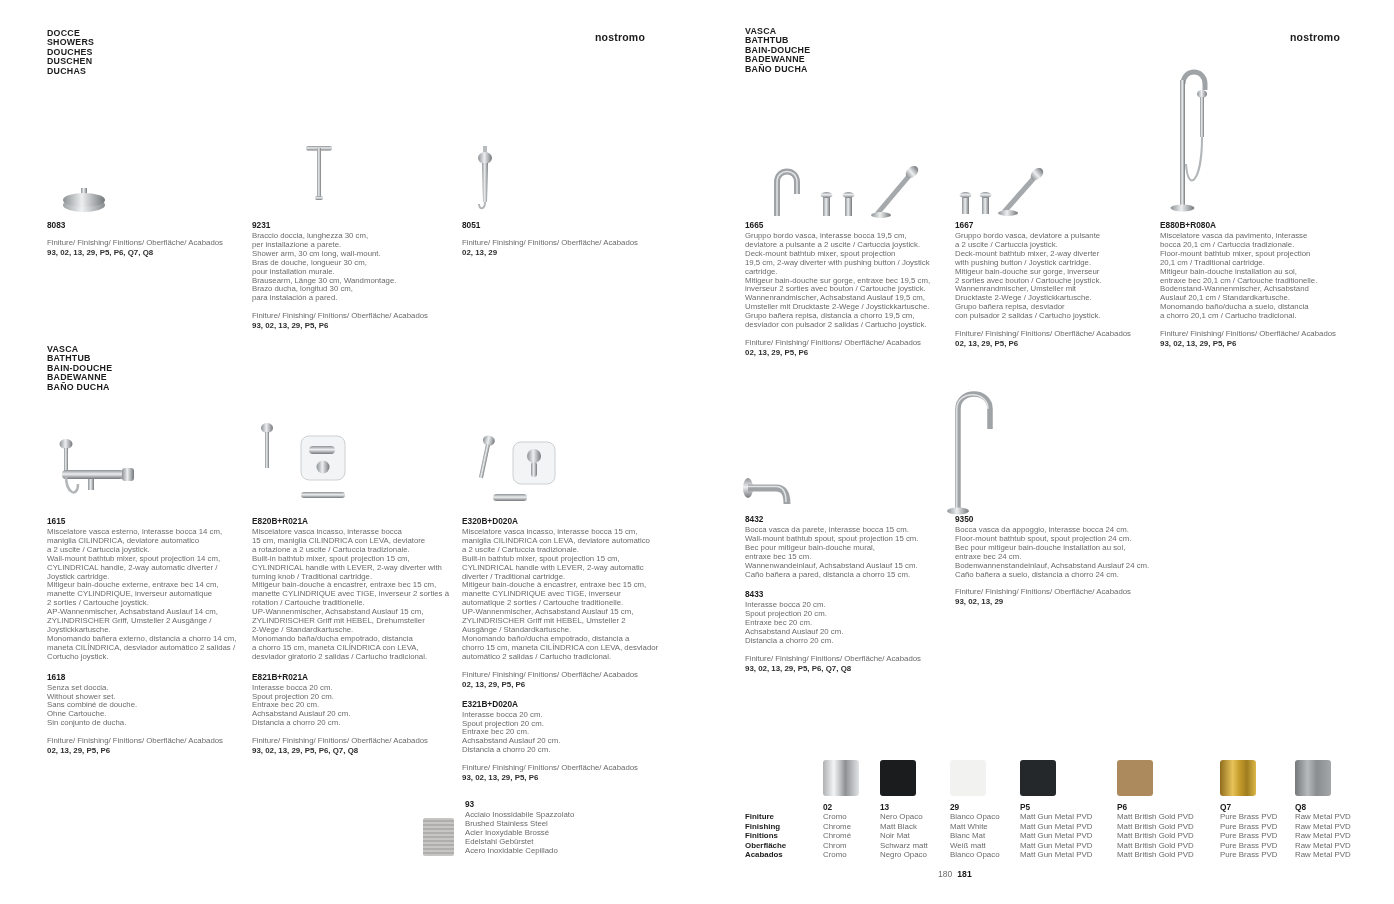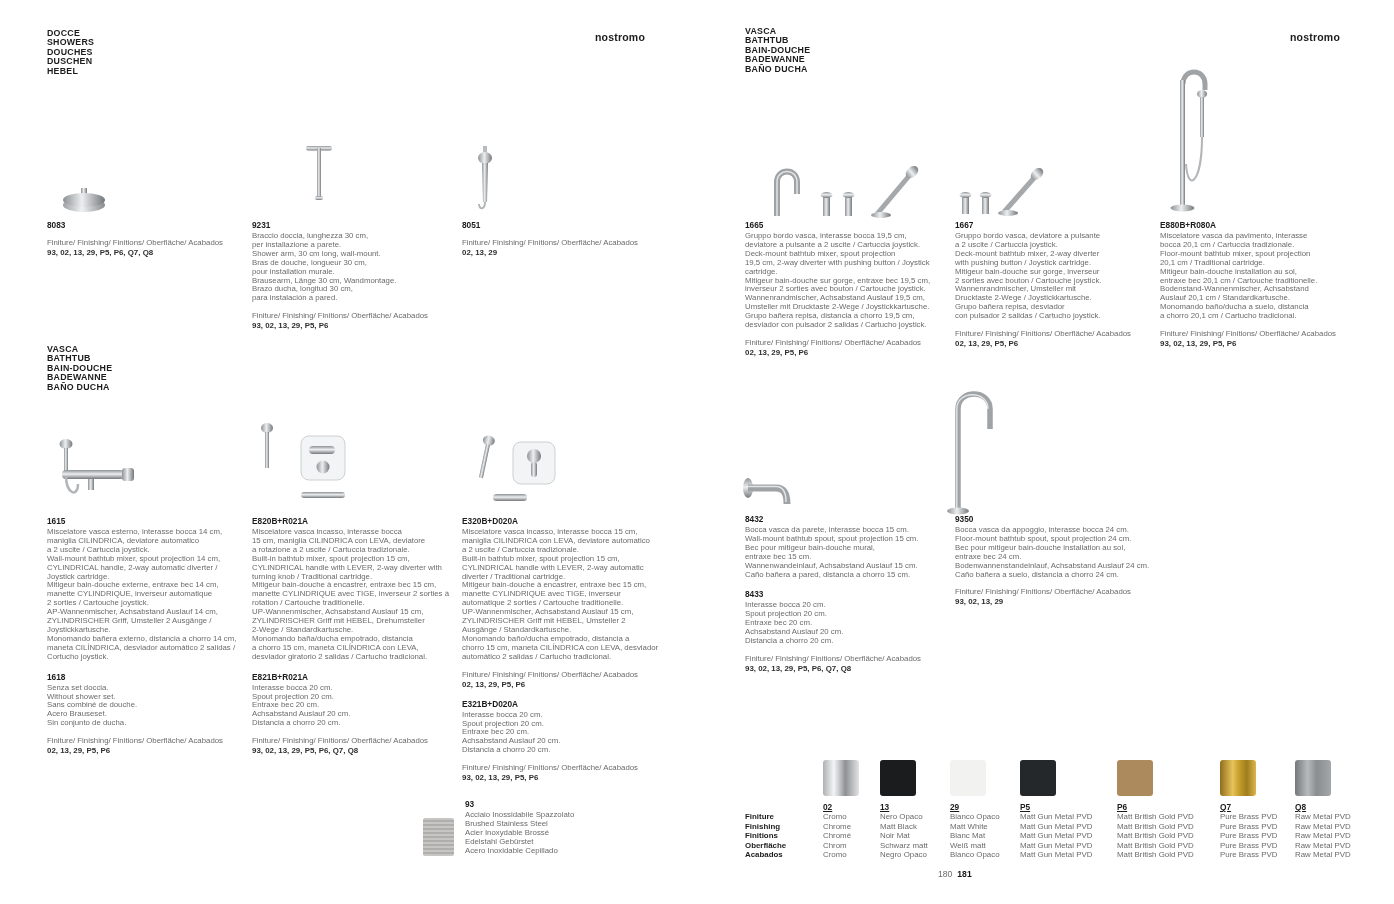--- a/index.html
+++ b/index.html
@@ -12,21 +12,21 @@
   
   .col{position:absolute;}
   .block + .block{margin-top:10px;}
   .pcode{font-weight:bold;color:#1c1c1c;font-size:8.3px;line-height:10px;margin-bottom:2px;white-space:nowrap;}
   .plines div{font-size:7.8px;line-height:8.9px;color:#6b6b6b;white-space:nowrap;}
   .finlab{margin-top:8px;font-size:7.8px;line-height:9px;color:#6b6b6b;white-space:nowrap;}
   .fincodes{font-size:7.9px;font-weight:bold;color:#2e2e2e;line-height:9px;margin-top:1px;white-space:nowrap;}
   
   .fcol{position:absolute;width:96px;}
   .fswatch{width:36px;height:36px;border-radius:3px;}
-  .fcode{font-weight:bold;font-size:8.3px;color:#1c1c1c;margin-top:6px;line-height:10px;text-decoration:underline;}
+  .fcode{font-weight:bold;font-size:8.3px;color:#1c1c1c;margin-top:6px;line-height:10px;}
   .fnames div{font-size:7.9px;line-height:9.6px;color:#6b6b6b;white-space:nowrap;}
   .flabels div{font-size:7.9px;line-height:9.6px;color:#1c1c1c;font-weight:bold;}
   
   .steelswatch{width:31px;height:38px;border-radius:2px;}
   
   .folio span{font-size:8.6px;color:#6b6b6b;}
   .folio .bold{font-weight:bold;color:#161616;margin-left:5px;}
   .pimg{position:absolute;}
 </style>
 </head>
@@ -47,21 +47,21 @@
           <stop offset="1" stop-color="#74787b"></stop>
       </linearGradient>
     </defs>
   </svg>
 
   <div class="abs hdr" style="left:47px;top:29px">
       <div>DOCCE</div>
       <div>SHOWERS</div>
       <div>DOUCHES</div>
       <div>DUSCHEN</div>
-      <div>HEBEL</div>
+      <div>DUCHAS</div>
     </div>
   <div class="abs nostromo" style="left:595px;top:31px">nostromo</div>
 
   <svg class="pimg" style="left:60px;top:188px" width="48" height="26">
     <rect x="21" y="0" width="6" height="7" fill="url(#gh)"></rect>
     <ellipse cx="24" cy="12" rx="21" ry="7" fill="url(#gh)"></ellipse>
     <ellipse cx="24" cy="17" rx="21" ry="7" fill="url(#gh)" opacity="0.85"></ellipse>
   </svg>
   <svg class="pimg" style="left:300px;top:146px" width="40" height="68">
     <rect x="6" y="0" width="26" height="4.5" rx="2" fill="url(#gv)"></rect>
@@ -162,21 +162,21 @@
           <div>maneta CILÍNDRICA, desviador automático 2 salidas /</div>
           <div>Cortucho joystick.</div>
         </div>
     </div>
     <div class="block">
       <div class="pcode">1618</div>
       <div class="plines">
           <div>Senza set doccia.</div>
           <div>Without shower set.</div>
           <div>Sans combiné de douche.</div>
-          <div>Acero Brauseset.</div>
+          <div>Ohne Cartouche.</div>
           <div>Sin conjunto de ducha.</div>
         </div>
       <div class="finlab">Finiture/ Finishing/ Finitions/ Oberfläche/ Acabados</div>
       <div class="fincodes">02, 13, 29, P5, P6</div>
     </div>
   </div>
   <div class="col" style="left:252px;top:516px;width:210px">
     <div class="block">
       <div class="pcode">E820B+R021A</div>
       <div class="plines">

